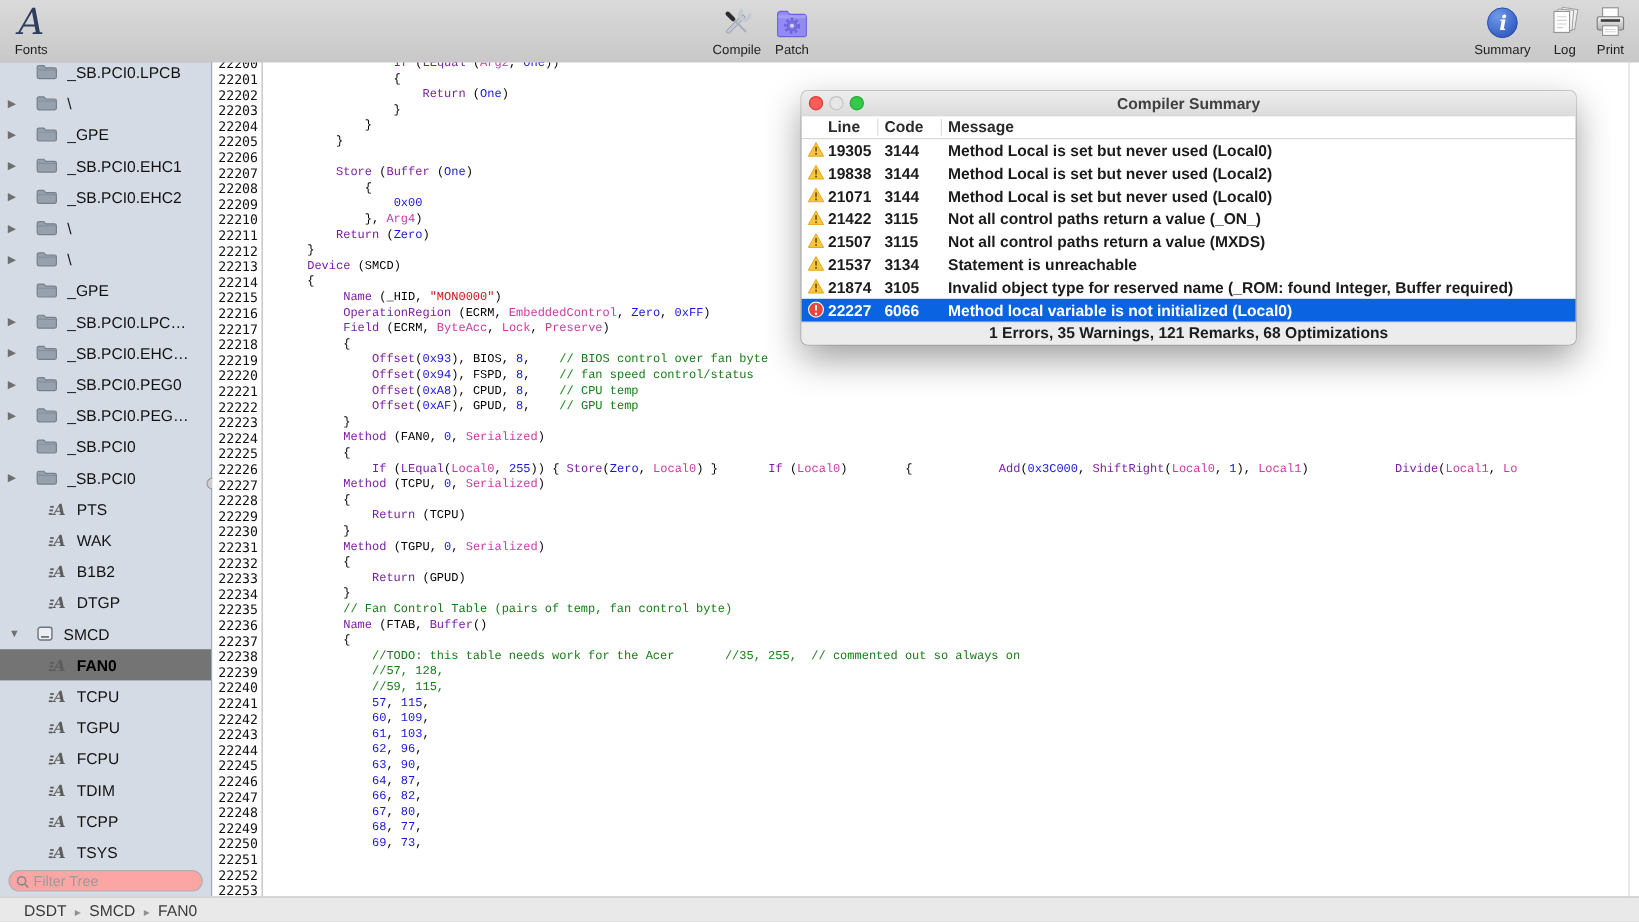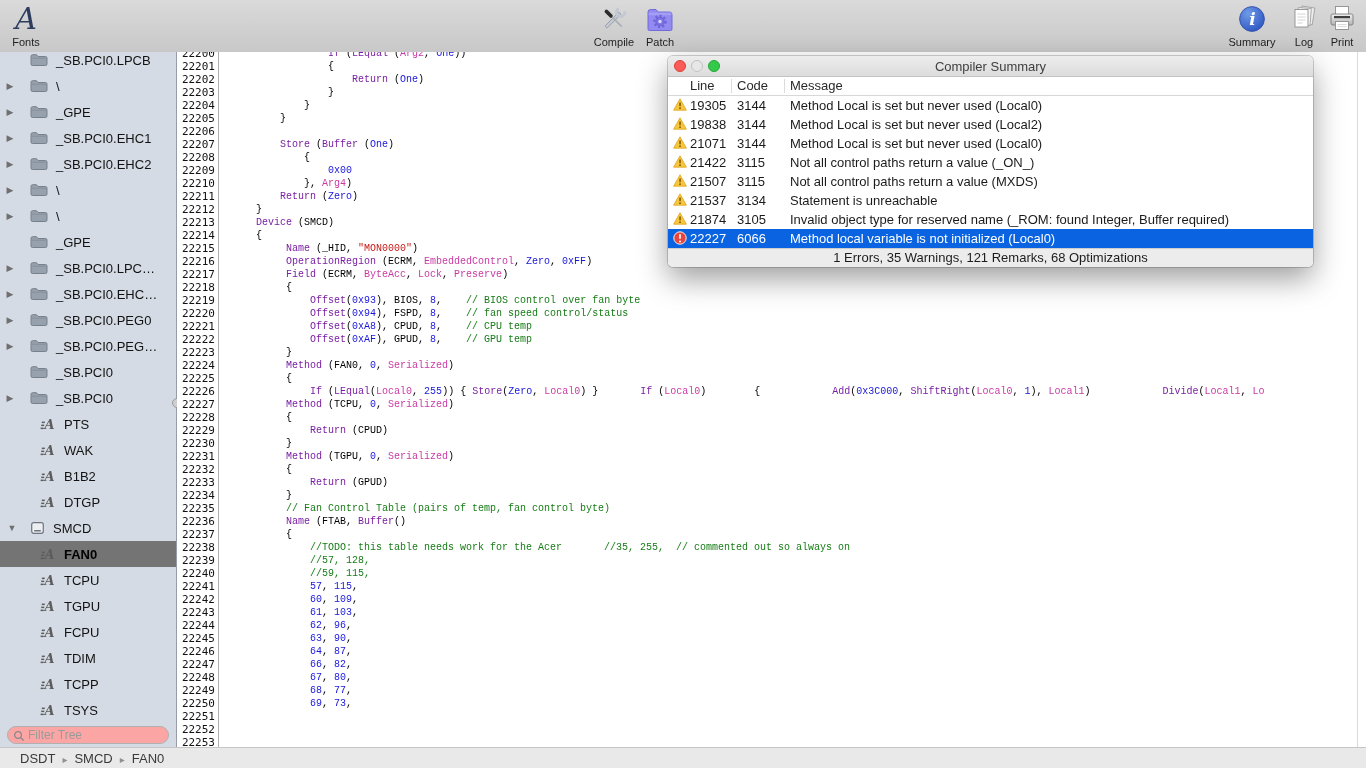--- a/index.html
+++ b/index.html
@@ -52,22 +52,22 @@
   .scroll-edge{position:absolute;right:8px;top:52px;height:695px;width:1px;background:#dadada;}
 
   
   .statusbar{position:absolute;left:0;top:747px;width:1366px;height:21px;background:#e9e9e9;
              border-top:1px solid #c6c6c6;display:flex;align-items:center;padding-left:20px;
              box-sizing:border-box;font-size:13px;color:#3a3a3a;}
   .crumb{cursor:default;}
   .crumb-sep{color:#909090;font-size:10px;margin:0 7px;}
 
   
-  .sumwin{position:absolute;left:668px;top:56px;width:645px;background:#fff;border-radius:5px;
-          box-shadow:0 12px 30px rgba(0,0,0,.38),0 0 0 1px rgba(0,0,0,.18);}
+  .sumwin{position:absolute;left:668px;top:76px;width:645px;background:#fff;border-radius:5px;
+          box-shadow:0 12px 30px rgba(0,0,0,.38),0 0 0 1px rgba(0,0,0,.18);font-weight:bold;}
   .sw-titlebar{height:20px;background:linear-gradient(#ededed,#dcdcdc);border-bottom:1px solid #c3c3c3;
           border-radius:5px 5px 0 0;position:relative;display:flex;align-items:center;
           justify-content:center;font-size:13px;color:#404040;}
   .tl{position:absolute;width:12px;height:12px;border-radius:50%;top:4px;box-sizing:border-box;}
   .tl.red{left:6px;background:#fc5b57;border:1px solid #da3f39;}
   .tl.min{left:23px;background:#e7e7e7;border:1px solid #c2c2c2;}
   .tl.green{left:40px;background:#35c94c;border:1px solid #24a834;}
   .sw-header{height:18px;position:relative;border-bottom:1px solid #d8d8d8;font-size:13px;color:#2a2a2a;}
   .sw-header span{position:absolute;top:1px;}
   .h-line{left:22px;} .h-code{left:69px;} .h-msg{left:122px;}
@@ -538,21 +538,21 @@
         <div class="cl"><span class="c-d">              </span><span class="c-k">Offset</span><span class="c-d">(</span><span class="c-n">0x93</span><span class="c-d">), BIOS, </span><span class="c-n">8</span><span class="c-d">,    </span><span class="c-c">// BIOS control over fan byte</span></div>
         <div class="cl"><span class="c-d">              </span><span class="c-k">Offset</span><span class="c-d">(</span><span class="c-n">0x94</span><span class="c-d">), FSPD, </span><span class="c-n">8</span><span class="c-d">,    </span><span class="c-c">// fan speed control/status</span></div>
         <div class="cl"><span class="c-d">              </span><span class="c-k">Offset</span><span class="c-d">(</span><span class="c-n">0xA8</span><span class="c-d">), CPUD, </span><span class="c-n">8</span><span class="c-d">,    </span><span class="c-c">// CPU temp</span></div>
         <div class="cl"><span class="c-d">              </span><span class="c-k">Offset</span><span class="c-d">(</span><span class="c-n">0xAF</span><span class="c-d">), GPUD, </span><span class="c-n">8</span><span class="c-d">,    </span><span class="c-c">// GPU temp</span></div>
         <div class="cl"><span class="c-d">          }</span></div>
         <div class="cl"><span class="c-d">          </span><span class="c-k">Method</span><span class="c-d"> (FAN0, </span><span class="c-n">0</span><span class="c-d">, </span><span class="c-p">Serialized</span><span class="c-d">)</span></div>
         <div class="cl"><span class="c-d">          {</span></div>
         <div class="cl"><span class="c-d">              </span><span class="c-k">If</span><span class="c-d"> (</span><span class="c-k">LEqual</span><span class="c-d">(</span><span class="c-p">Local0</span><span class="c-d">, </span><span class="c-n">255</span><span class="c-d">)) { </span><span class="c-k">Store</span><span class="c-d">(</span><span class="c-n">Zero</span><span class="c-d">, </span><span class="c-p">Local0</span><span class="c-d">) }       </span><span class="c-k">If</span><span class="c-d"> (</span><span class="c-p">Local0</span><span class="c-d">)        {            </span><span class="c-k">Add</span><span class="c-d">(</span><span class="c-n">0x3C000</span><span class="c-d">, </span><span class="c-k">ShiftRight</span><span class="c-d">(</span><span class="c-p">Local0</span><span class="c-d">, </span><span class="c-n">1</span><span class="c-d">), </span><span class="c-p">Local1</span><span class="c-d">)            </span><span class="c-k">Divide</span><span class="c-d">(</span><span class="c-p">Local1</span><span class="c-d">, </span><span class="c-p">Lo</span></div>
         <div class="cl"><span class="c-d">          </span><span class="c-k">Method</span><span class="c-d"> (TCPU, </span><span class="c-n">0</span><span class="c-d">, </span><span class="c-p">Serialized</span><span class="c-d">)</span></div>
         <div class="cl"><span class="c-d">          {</span></div>
-        <div class="cl"><span class="c-d">              </span><span class="c-k">Return</span><span class="c-d"> (CPUD)</span></div>
+        <div class="cl"><span class="c-d">              </span><span class="c-k">Return</span><span class="c-d"> (TCPU)</span></div>
         <div class="cl"><span class="c-d">          }</span></div>
         <div class="cl"><span class="c-d">          </span><span class="c-k">Method</span><span class="c-d"> (TGPU, </span><span class="c-n">0</span><span class="c-d">, </span><span class="c-p">Serialized</span><span class="c-d">)</span></div>
         <div class="cl"><span class="c-d">          {</span></div>
         <div class="cl"><span class="c-d">              </span><span class="c-k">Return</span><span class="c-d"> (GPUD)</span></div>
         <div class="cl"><span class="c-d">          }</span></div>
         <div class="cl"><span class="c-d">          </span><span class="c-c">// Fan Control Table (pairs of temp, fan control byte)</span></div>
         <div class="cl"><span class="c-d">          </span><span class="c-k">Name</span><span class="c-d"> (FTAB, </span><span class="c-k">Buffer</span><span class="c-d">()</span></div>
         <div class="cl"><span class="c-d">          {</span></div>
         <div class="cl"><span class="c-d">              </span><span class="c-c">//TODO: this table needs work for the Acer</span><span class="c-d">       </span><span class="c-c">//35, 255,  // commented out so always on</span></div>
         <div class="cl"><span class="c-d">              </span><span class="c-c">//57, 128,</span></div>

